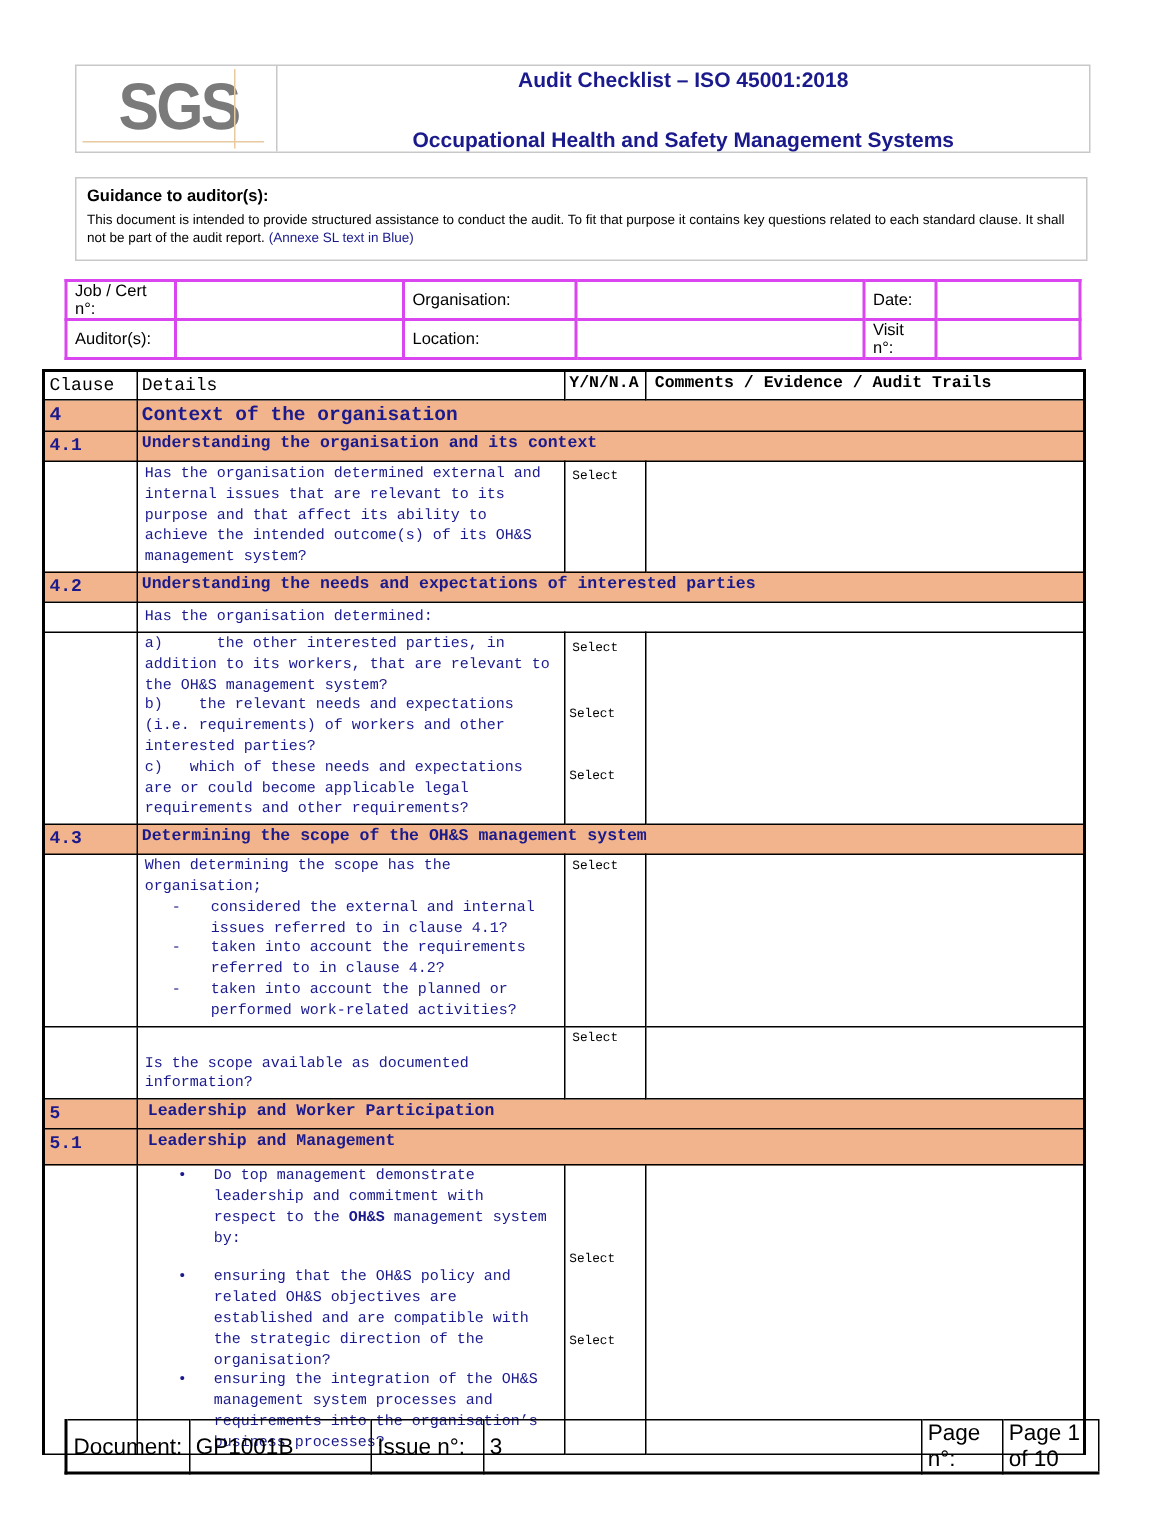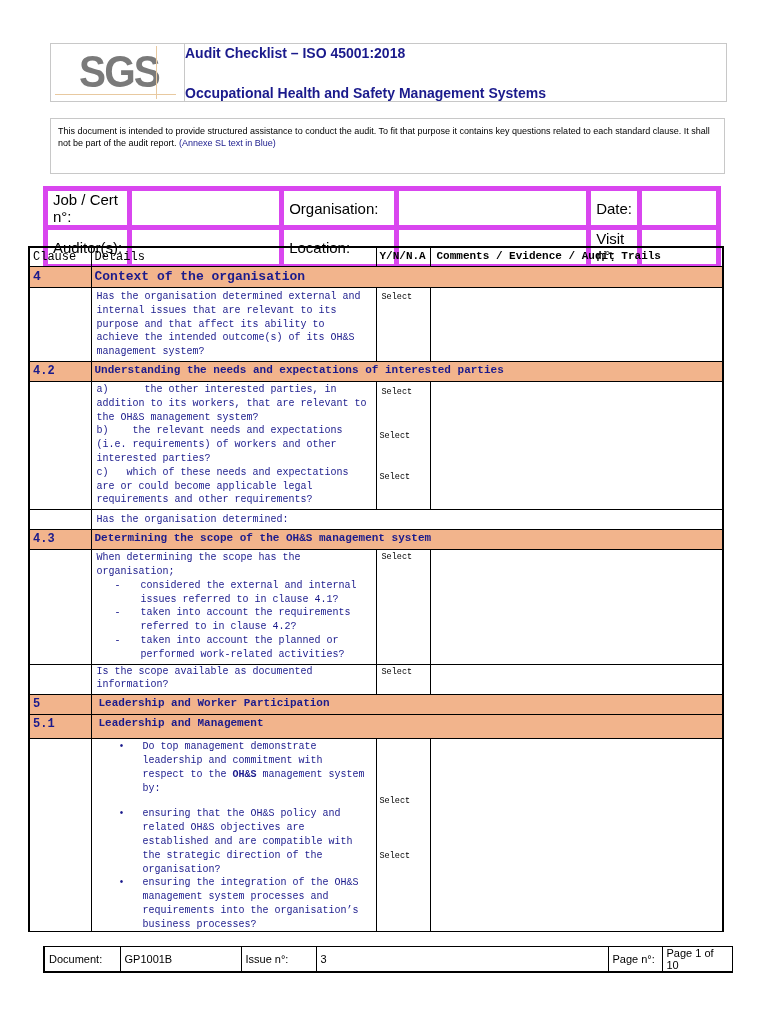--- a/index.html
+++ b/index.html
@@ -14,38 +14,38 @@
     width: 134px; border-right: 1px solid #c8c8c8; position: relative;
   }
   .logo-text {
     position: absolute; left: 28px; top: 3px;
     font-family: "Liberation Sans", sans-serif; font-weight: bold;
     font-size: 44px; color: #7a7a7a; letter-spacing: -2px; transform: scaleX(0.92); transform-origin: left;
   }
   .logo-hline { position: absolute; left: 4px; right: 8px; top: 50px; height: 1px; background: #e8c9a0; }
   .logo-vline { position: absolute; left: 105px; top: 2px; bottom: 2px; width: 1px; background: #e8c9a0; }
   .title-cell {
-    flex: 1; display: flex; flex-direction: column; justify-content: center;
+    flex: 1; display: flex; flex-direction: column; align-items: center; justify-content: center;
     color: #1a1a8c; font-size: 14px; font-weight: bold; line-height: 20px; gap: 20px;
   }
 
   .guidance-box {
     position: absolute; left: 50px; top: 118px; width: 675px; height: 56px;
     border: 1px solid #c8c8c8; padding: 6px 7px;
   }
   .guidance-title { font-size: 11px; font-weight: bold; margin-bottom: 3px; }
   .guidance-text { font-size: 9px; line-height: 12px; }
   .guidance-blue { color: #1a1a8c; }
 
   table { border-collapse: collapse; }
   .info-table {
     position: absolute; left: 43px; top: 186px; width: 678px;
     border: 1.5px solid #000;
   }
-  .info-table td { border: 5px solid #d946ef; font-size: 15px; height: 19px; padding: 0 5px; vertical-align: middle; }
+  .info-table td { border: 2px solid #d946ef; font-size: 11px; height: 19px; padding: 0 5px; vertical-align: middle; }
 
   .main-table {
     position: absolute; left: 28px; top: 246px; width: 696px;
     border: 2px solid #000; border-bottom: none; font-family: Liberation Mono, monospace;
   }
   .main-table td { border: 1px solid #000; vertical-align: top; }
   .col-clause { width: 62px; }
   .col-details { width: 285px; }
   .col-ynna { width: 54px; }
   .hdr td { font-size: 12px; padding: 2px 3px; height: 19px; }
@@ -59,38 +59,39 @@
   .sel-line { display: block; }
   .dash-item { display: flex; padding-left: 18px; }
   .dash-item .dash { width: 26px; flex-shrink: 0; }
   .bullet-item { display: flex; padding-left: 22px; }
   .bullet-item .bul { width: 24px; flex-shrink: 0; }
 
   .footer-table {
     position: absolute; left: 43px; top: 946px; width: 690px;
     border-top: 1px solid #000; border-bottom: 2px solid #000; border-left: 2px solid #000;
   }
-  .footer-table td { font-size: 11px; height: 18px; padding: 0 4px; border-right: 1px solid #000; }
+  .footer-table td { font-size: 15px; height: 18px; padding: 0 4px; border-right: 1px solid #000; }
 </style>
 </head>
 <body>
 
 <div class="header-box">
   <div class="logo-cell">
     <span class="logo-text">SGS</span>
     <div class="logo-hline"></div>
     <div class="logo-vline"></div>
   </div>
   <div class="title-cell">
     <div>Audit Checklist – ISO 45001:2018</div>
     <div>Occupational Health and Safety Management Systems</div>
   </div>
 </div>
 
 <div class="guidance-box">
+  <div class="guidance-title">Guidance to auditor(s):</div>
   <div class="guidance-text">
     <span>This document is intended to provide structured assistance to conduct the audit. To fit that purpose it contains key questions related to each standard clause. It shall not be part of the audit report.</span>
     <span class="guidance-blue">(Annexe SL text in Blue)</span>
   </div>
 </div>
 
 <table class="info-table">
   <tbody>
       <tr>
     <td style="width:73px">Job / Cert n°:</td>
@@ -118,48 +119,52 @@
     <td class="col-details">Details</td>
     <td class="col-ynna ynna-h">Y/N/N.A</td>
     <td class="comments-h">Comments / Evidence / Audit Trails</td>
   </tr>
 
   <tr class="sec l1">
     <td>4</td>
     <td colspan="3">Context of the organisation</td>
   </tr>
 
+  <tr class="sec l2">
+    <td style="font-size:12px">4.1</td>
+    <td colspan="3">Understanding the organisation and its context</td>
+  </tr>
   <tr class="q">
     <td></td>
     <td style="height:57px">Has the organisation determined external and internal issues that are relevant to its purpose and that affect its ability to achieve the intended outcome(s) of its OH&amp;S management system?</td>
     <td class="sel">Select</td>
     <td></td>
   </tr>
 
   <tr class="sec l2">
     <td style="font-size:12px">4.2</td>
     <td colspan="3">Understanding the needs and expectations of interested parties</td>
+  </tr>
+  <tr class="q">
+    <td></td>
+    <td colspan="3" style="height:20px; padding-top:3px">Has the organisation determined:</td>
   </tr>
   <tr class="q">
     <td></td>
     <td style="padding-top:1px">
       <div style="white-space:pre-wrap">a)      the other interested parties, in addition to its workers, that are relevant to the OH&amp;S management system?</div>
       <div style="white-space:pre-wrap">b)    the relevant needs and expectations (i.e. requirements) of workers and other interested parties?</div>
       <div style="white-space:pre-wrap">c)   which of these needs and expectations are or could become applicable legal requirements and other requirements?</div>
     </td>
     <td class="sel" style="position:relative">
       <span class="sel-line" style="position:absolute; top:4px; left:5px">Select</span>
       <span class="sel-line" style="position:absolute; top:48px; left:3px">Select</span>
       <span class="sel-line" style="position:absolute; top:89px; left:3px">Select</span>
     </td>
     <td></td>
-  </tr>
-  <tr class="q">
-    <td></td>
-    <td colspan="3" style="height:20px; padding-top:3px">Has the organisation determined:</td>
   </tr>
 
   <tr class="sec l2">
     <td style="font-size:12px">4.3</td>
     <td colspan="3">Determining the scope of the OH&amp;S management system</td>
   </tr>
   <tr class="q">
     <td></td>
     <td style="padding-top:1px">
       <div>When determining the scope has the organisation;</div>
@@ -174,21 +179,21 @@
       <div class="dash-item">
             <span class="dash">-</span>
             <span>taken into account the planned or performed work-related activities?</span>
           </div>
     </td>
     <td class="sel" style="padding-top:1px">Select</td>
     <td></td>
   </tr>
   <tr class="q">
     <td></td>
-    <td style="height:28px; padding-top:0">Is the scope available as documented information?</td>
+    <td style="height:28px; padding-top:18px">Is the scope available as documented information?</td>
     <td class="sel" style="padding-top:1px">Select</td>
     <td></td>
   </tr>
 
   <tr class="sec l2">
     <td style="font-size:12px">5</td>
     <td colspan="3" style="padding-left:7px">Leadership and Worker Participation</td>
   </tr>
 
   <tr class="sec l2">

